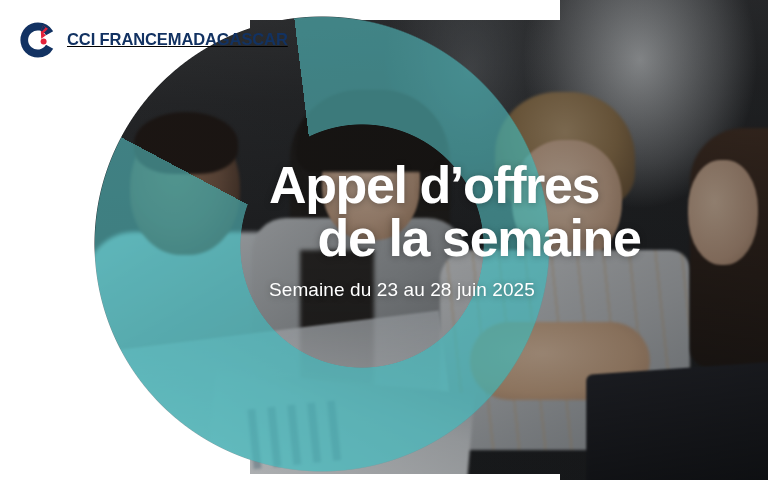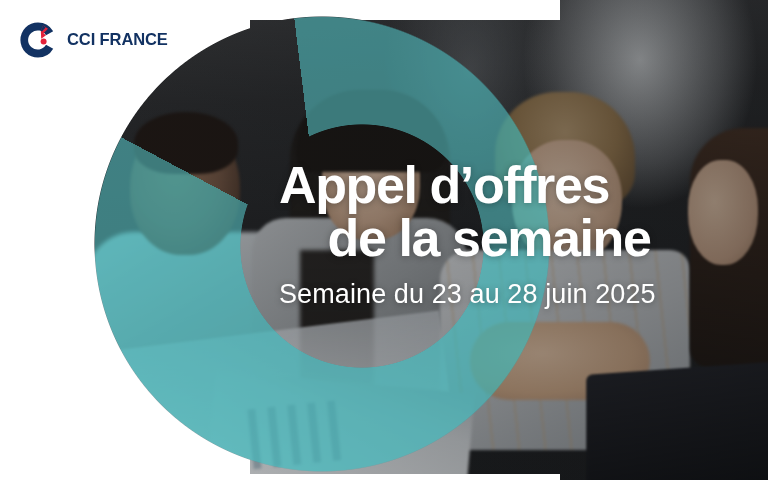--- a/index.html
+++ b/index.html
@@ -258,54 +258,55 @@
     display: flex;
     align-items: center;
     gap: 9px;
     z-index: 40;
   }
   .logo-mark { width: 40px; height: 40px; display: block; }
   .logo-text {
     display: flex;
     flex-direction: row;
     line-height: 1.04;
+    text-decoration: underline;
   }
   .logo-line {
     font-family: "Liberation Sans", sans-serif;
     font-weight: 700;
     font-size: 16.5px;
     letter-spacing: -0.1px;
     color: #123262;
     white-space: nowrap;
   }
 
   
   .headline {
     position: absolute;
-    left: 279px;
+    left: 269px;
     top: 160px;
     z-index: 30;
     width: 420px;
   }
   .title {
     font-family: "Liberation Sans", sans-serif;
     font-weight: 700;
     font-size: 52px;
     line-height: 0.99;
     letter-spacing: -1.4px;
     color: #ffffff;
     margin: 0;
     text-shadow: 0 1px 7px rgba(0,0,0,0.30);
     white-space: nowrap;
   }
   .title-l2 { margin-top: 2px; text-align: center; }
   .subtitle {
     font-family: "Liberation Sans", sans-serif;
     font-weight: 400;
-    font-size: 27px;
+    font-size: 19px;
     letter-spacing: 0.1px;
     color: #ffffff;
     margin: 14px 0 0 0;
     text-shadow: 0 1px 6px rgba(0,0,0,0.35);
     white-space: nowrap;
   }
 </style>
 </head>
 <body>
 
@@ -344,20 +345,21 @@
   <div class="logo">
     <svg class="logo-mark" viewBox="0 0 100 100">
       <path d="M50 6 A44 44 0 1 0 50 94 A44 44 0 0 0 88 72 L70 62 A24 24 0 1 1 70 38 L88 28 A44 44 0 0 0 50 6 Z" fill="#123262"></path>
       <circle cx="50" cy="50" r="16" fill="#ffffff"></circle>
       <path d="M63 14 L75 22 L64 33 L70 38 L58 47 L57 27 Z" fill="#E2213A"></path>
       <path d="M63 14 L69 19 L60 29 L57 27 Z" fill="#123262"></path>
       <circle cx="64" cy="54" r="7.5" fill="#E2213A"></circle>
     </svg>
     <div class="logo-text">
       <span class="logo-line">CCI FRANCE</span>
+      <span class="logo-line">MADAGASCAR</span>
     </div>
   </div>
 
   <div class="headline">
     <div class="title">Appel d’offres</div>
     <div class="title title-l2">de la semaine</div>
     <div class="subtitle">Semaine du 23 au 28 juin 2025</div>
   </div>
 
 </div>

